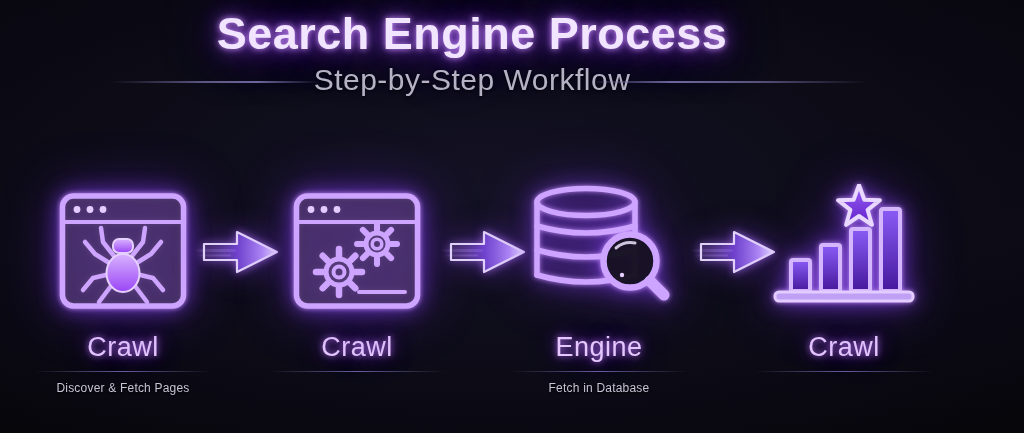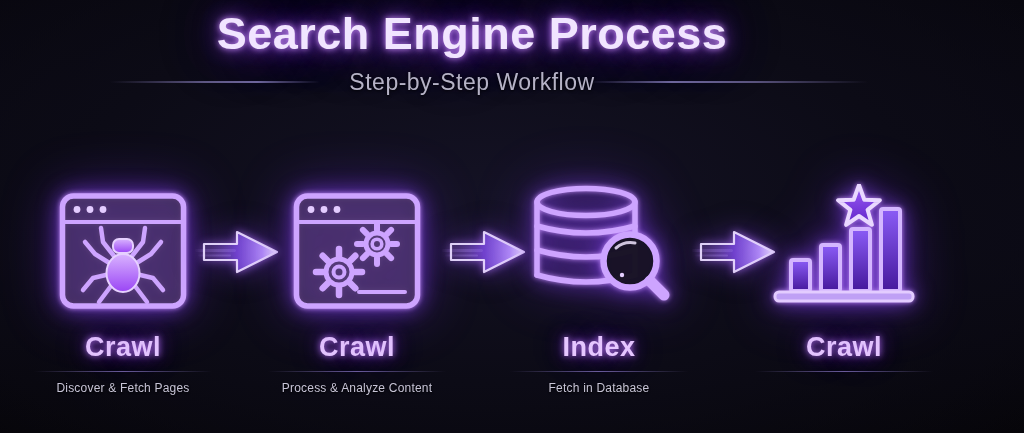--- a/index.html
+++ b/index.html
@@ -11,38 +11,38 @@
       linear-gradient(180deg,#07060d 0%, #0a0914 55%, #060509 100%);
   }
   
   .header{position:absolute;top:8px;left:0;width:944px;text-align:center;}
   .title{
     font-size:45px;font-weight:bold;letter-spacing:.5px;color:#f1e5ff;
     text-shadow:0 0 6px rgba(210,150,255,.95),0 0 18px rgba(155,75,255,.85),
                 0 0 40px rgba(120,40,230,.6),0 0 70px rgba(110,35,220,.35);
   }
   .subtitle{
-    margin-top:9px;font-size:23px;color:#b5b2c6;letter-spacing:.5px;
+    margin-top:3px;font-size:30px;color:#b5b2c6;letter-spacing:.5px;
     text-shadow:0 1px 3px rgba(0,0,0,.8);
   }
   .side-line{position:absolute;height:2px;border-radius:1px;}
   .side-line.left{top:81px;left:110px;width:210px;
     background:linear-gradient(90deg,rgba(90,84,120,0),rgba(108,100,150,.85) 45%,rgba(120,112,170,.9) 70%,rgba(90,84,120,0));}
   .side-line.right{top:81px;left:588px;width:280px;
     background:linear-gradient(90deg,rgba(90,84,120,0),rgba(120,112,170,.9) 30%,rgba(108,100,150,.8) 60%,rgba(90,84,120,0));}
   
   .step{position:absolute;top:176px;width:212px;text-align:center;}
   .step .icon-box{height:134px;display:flex;align-items:flex-end;justify-content:center;}
   .neon{
     filter:drop-shadow(0 0 2.5px rgba(200,145,255,.9))
            drop-shadow(0 0 10px rgba(137,70,250,.7))
            drop-shadow(0 0 26px rgba(109,40,217,.45));
   }
   .step-name{
-    margin-top:22px;font-size:27px;font-weight:bold;color:#e6c7ff;letter-spacing:.5px;
+    margin-top:22px;font-size:27px;font-weight:normal;color:#e6c7ff;letter-spacing:.5px;
     text-shadow:0 0 6px rgba(195,125,255,.9),0 0 16px rgba(140,60,245,.7),0 0 34px rgba(110,35,220,.4);
   }
   .step-sep{height:1px;width:178px;margin:8px auto 9px;
     background:linear-gradient(90deg,rgba(110,100,150,0),rgba(126,112,178,.85) 50%,rgba(110,100,150,0));}
   .step-desc{font-size:12px;color:#c7c4d6;letter-spacing:.2px;text-shadow:0 1px 2px rgba(0,0,0,.9);}
   
   .arrow{position:absolute;top:223px;
     filter:drop-shadow(0 0 4px rgba(180,120,255,.75)) drop-shadow(0 0 14px rgba(124,58,237,.5));}
   .arrow.a1{left:194px;} .arrow.a2{left:441px;} .arrow.a3{left:691px;}
 </style>
@@ -145,21 +145,20 @@
               <line x1="74.1" y1="61.9" x2="69.9" y2="66.1"></line>
             <line x1="84" y1="66" x2="84" y2="72"></line>
               <line x1="93.9" y1="61.9" x2="98.1" y2="66.1"></line>
           </g>
         </g>
         <line x1="66" y1="100" x2="112" y2="100" stroke="#cda4ff" stroke-width="4" stroke-linecap="round"></line>
       </svg>
     </div>
     <div class="step-name">Crawl</div>
     <div class="step-sep"></div>
-    <div class="step-desc">Process &amp; Analyze Content</div>
   </div>
 
   <svg class="arrow a2" width="92" height="58" viewBox="0 0 92 58">
     <defs>
       <linearGradient id="ag2" x1="0" y1="0" x2="1" y2="0">
         <stop offset="0" stop-color="#241a45" stop-opacity=".15"></stop>
         <stop offset=".45" stop-color="#6d3fd1" stop-opacity=".8"></stop>
         <stop offset=".8" stop-color="#b18cf7"></stop>
         <stop offset="1" stop-color="#f0e6ff"></stop>
       </linearGradient>
@@ -186,21 +185,21 @@
           <path d="M13,95 Q62,109 111,95"></path>
         </g>
         <g>
           <circle cx="106" cy="81" r="26.5" fill="rgba(13,10,24,.93)" stroke="#cda4ff" stroke-width="6.5"></circle>
           <path d="M92,68 Q100,61 111,63" fill="none" stroke="rgba(240,228,255,.85)" stroke-width="3" stroke-linecap="round"></path>
           <circle cx="98" cy="95" r="2.2" fill="#e6d0ff"></circle>
           <line x1="126" y1="101" x2="140" y2="115" stroke="#cda4ff" stroke-width="11" stroke-linecap="round"></line>
         </g>
       </svg>
     </div>
-    <div class="step-name">Index</div>
+    <div class="step-name">Engine</div>
     <div class="step-sep"></div>
     <div class="step-desc">Fetch in Database</div>
   </div>
 
   <svg class="arrow a3" width="92" height="58" viewBox="0 0 92 58">
     <defs>
       <linearGradient id="ag3" x1="0" y1="0" x2="1" y2="0">
         <stop offset="0" stop-color="#241a45" stop-opacity=".15"></stop>
         <stop offset=".45" stop-color="#6d3fd1" stop-opacity=".8"></stop>
         <stop offset=".8" stop-color="#b18cf7"></stop>

